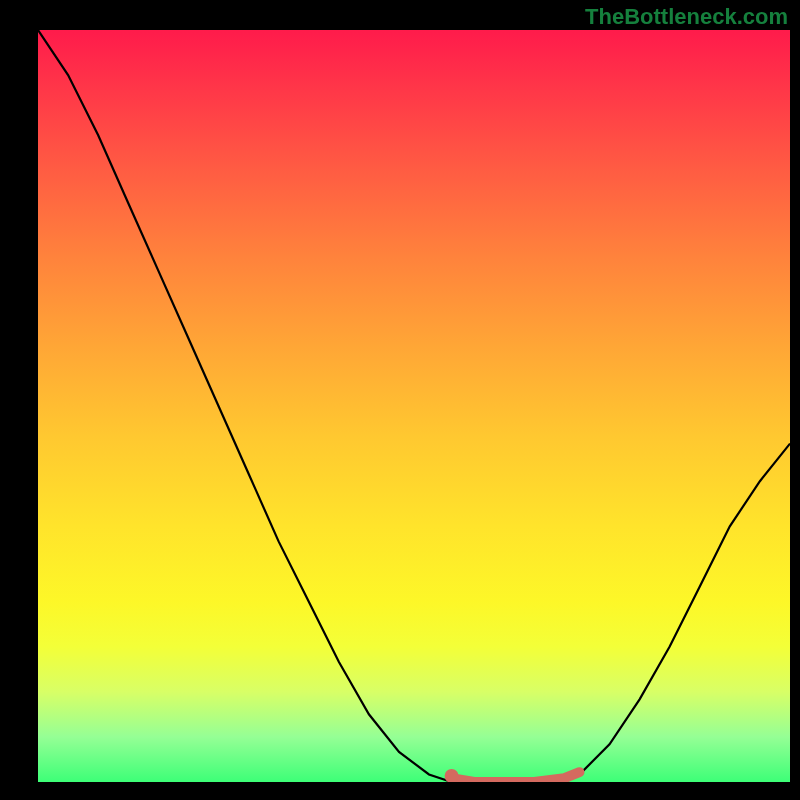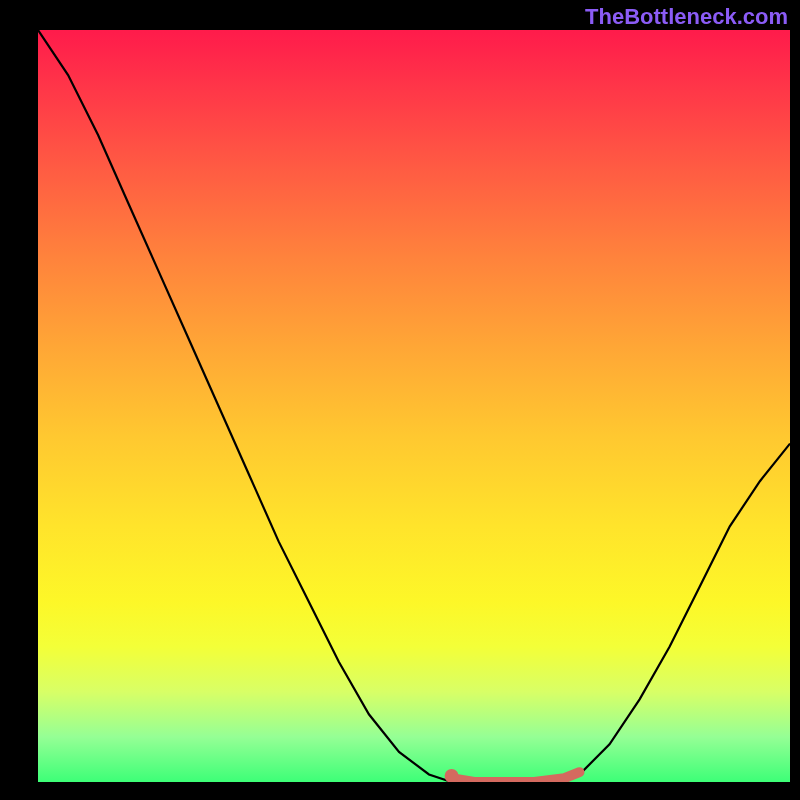--- a/index.html
+++ b/index.html
@@ -8,21 +8,21 @@
     width: 800px;
     height: 800px;
     background: #000;
     font-family: Arial, sans-serif;
     position: relative;
   }
   .watermark {
     position: absolute;
     top: 4px;
     right: 12px;
-    color: #8b5cf6;
+    color: #15803d;
     font-size: 22px;
     font-weight: bold;
     z-index: 10;
   }
   .plot-area {
     position: absolute;
     left: 38px;
     top: 30px;
     width: 752px;
     height: 752px;

